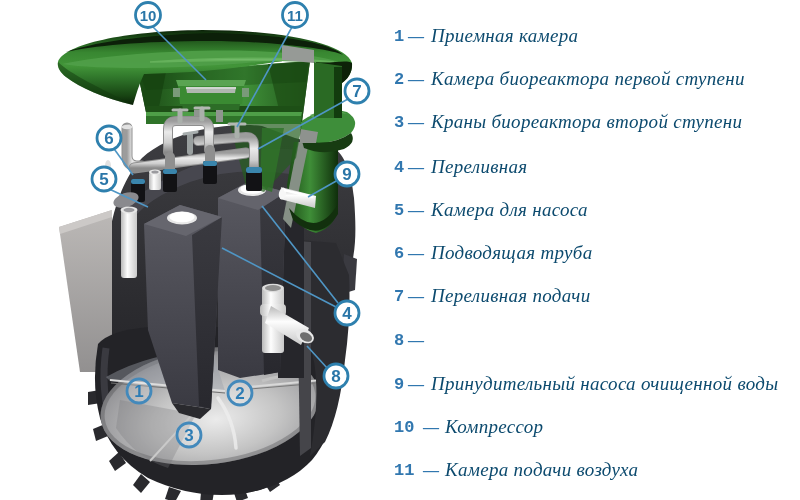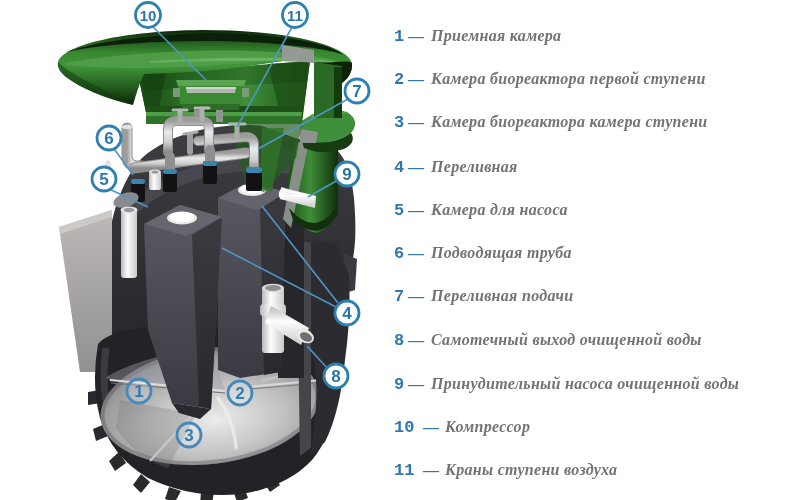--- a/index.html
+++ b/index.html
@@ -2,21 +2,21 @@
 <html><head>
 <meta charset="utf-8">
 <style>
   html,body{margin:0;padding:0;background:#ffffff;}
   #stage{position:relative;width:800px;height:500px;background:#fff;overflow:hidden;}
   #art{position:absolute;left:0;top:0;}
   .leg{position:absolute;left:0;top:0;width:800px;height:20px;}
   .leg span{position:absolute;white-space:nowrap;line-height:20px;display:block;}
   .n{left:394px;font-family:"Liberation Mono",monospace;font-weight:bold;font-size:17px;color:#3177af;}
   .d{left:408px;font-family:"Liberation Serif",serif;font-weight:bold;font-size:16px;color:#3177af;}
-  .t{left:431px;font-family:"Liberation Serif",serif;font-weight:bold;font-style:italic;font-size:16px;color:#737373;letter-spacing:0.3px;top:-1px;}
+  .t{left:431px;font-family:"Liberation Serif",serif;font-weight:normal;font-style:italic;font-size:19px;color:#0c4a6e;letter-spacing:0.3px;top:-1px;}
   .dd .d{left:423px;}
   .dd .t{left:445px;}
 </style>
 </head>
 <body>
 <div id="stage">
 <svg id="art" width="800" height="500" viewBox="0 0 800 500">
 <defs>
   <linearGradient id="lidG" x1="0" y1="0" x2="0" y2="1">
     <stop offset="0" stop-color="#0c2309"></stop>
@@ -305,21 +305,21 @@
       <span class="t">Приемная камера</span>
     </div>
 <div class="leg" style="top:70px">
       <span class="n">2</span>
       <span class="d">—</span>
       <span class="t">Камера биореактора первой ступени</span>
     </div>
 <div class="leg" style="top:113px">
       <span class="n">3</span>
       <span class="d">—</span>
-      <span class="t">Камера биореактора камера ступени</span>
+      <span class="t">Краны биореактора второй ступени</span>
     </div>
 <div class="leg" style="top:158px">
       <span class="n">4</span>
       <span class="d">—</span>
       <span class="t">Переливная</span>
     </div>
 <div class="leg" style="top:201px">
       <span class="n">5</span>
       <span class="d">—</span>
       <span class="t">Камера для насоса</span>
@@ -330,30 +330,29 @@
       <span class="t">Подводящая труба</span>
     </div>
 <div class="leg" style="top:287px">
       <span class="n">7</span>
       <span class="d">—</span>
       <span class="t">Переливная подачи</span>
     </div>
 <div class="leg" style="top:331px">
       <span class="n">8</span>
       <span class="d">—</span>
-      <span class="t">Самотечный выход очищенной воды</span>
     </div>
 <div class="leg" style="top:375px">
       <span class="n">9</span>
       <span class="d">—</span>
       <span class="t">Принудительный насоса очищенной воды</span>
     </div>
 <div class="leg dd" style="top:418px">
       <span class="n">10</span>
       <span class="d">—</span>
       <span class="t">Компрессор</span>
     </div>
 <div class="leg dd" style="top:461px">
       <span class="n">11</span>
       <span class="d">—</span>
-      <span class="t">Краны ступени воздуха</span>
+      <span class="t">Камера подачи воздуха</span>
     </div>
 </div>
 
 </body></html>

